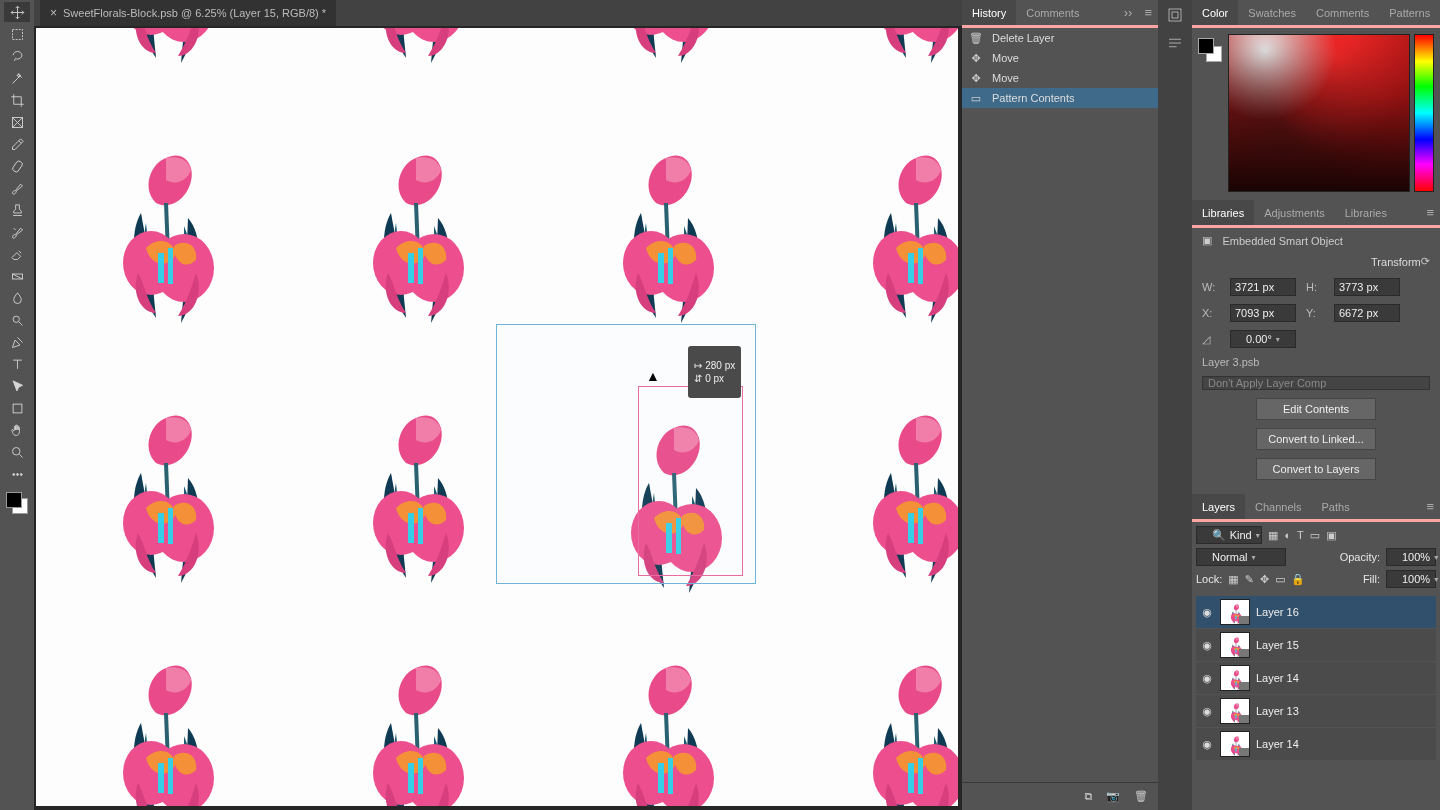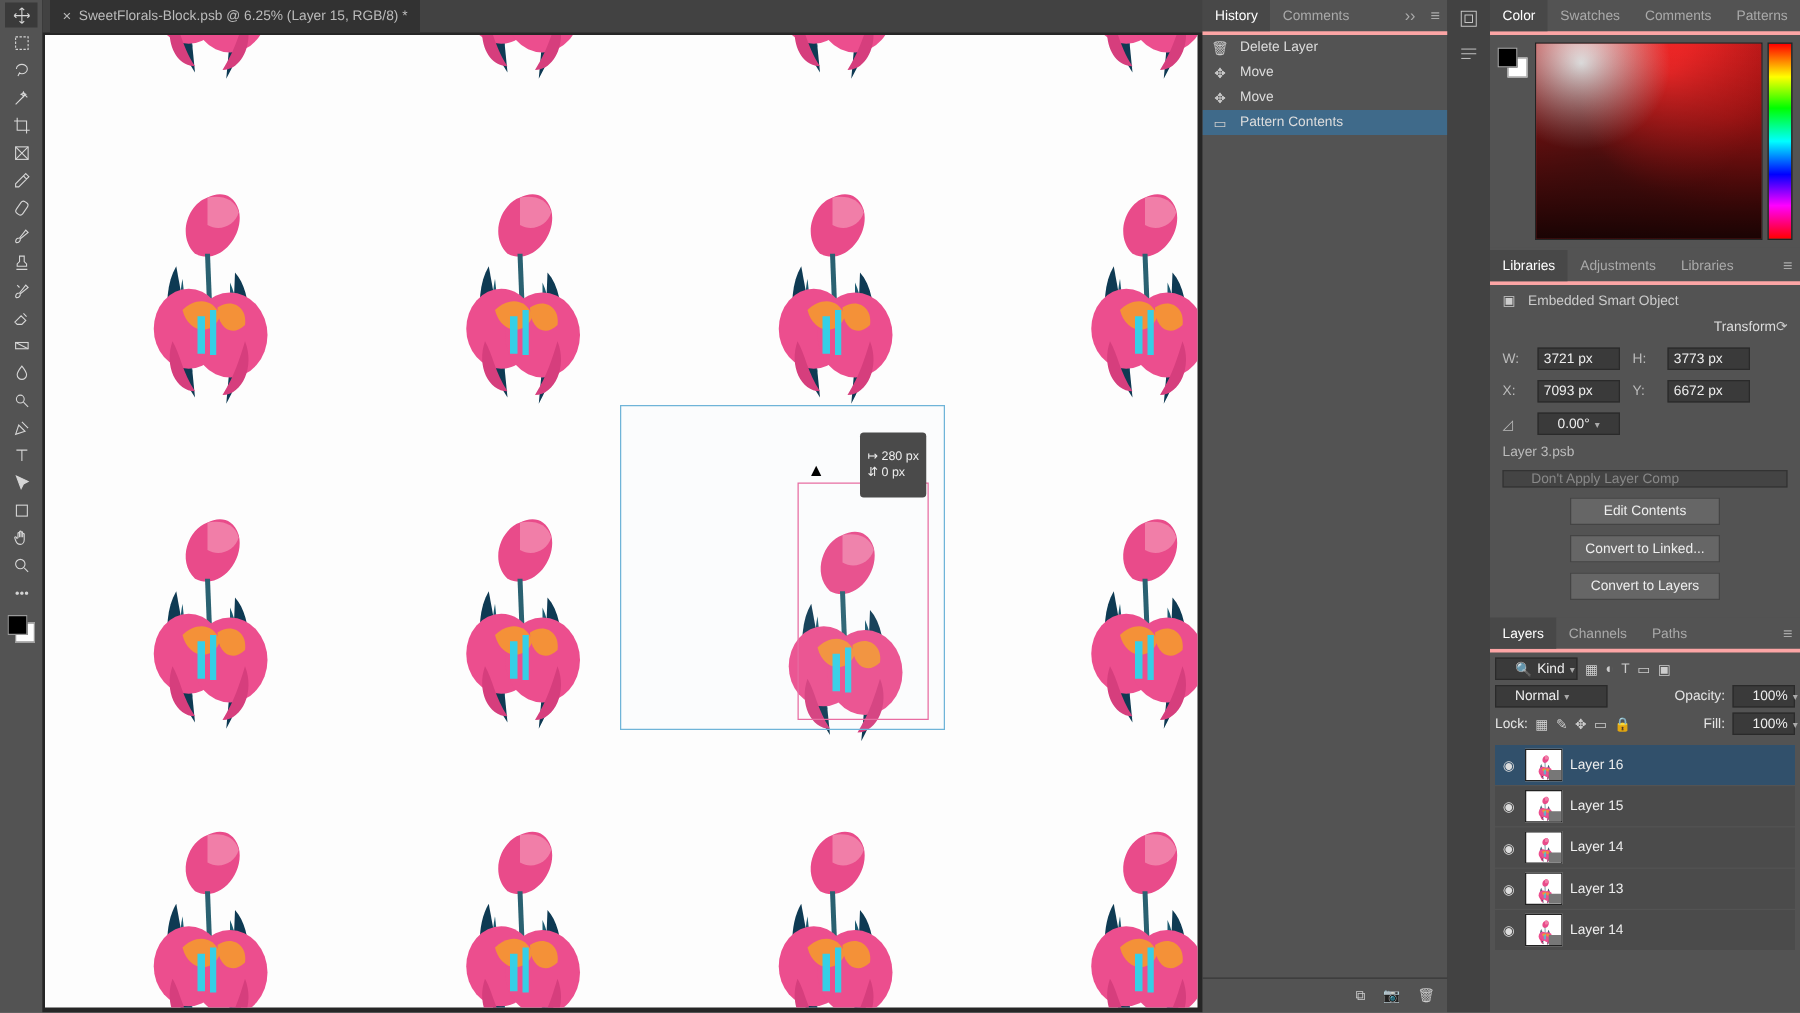--- a/index.html
+++ b/index.html
@@ -74,21 +74,21 @@
   .sel-like { background: #3a3a3a; border: 1px solid #2a2a2a; color: #eee; height: 18px; display: flex; align-items: center; padding: 0 15px; gap: 4px; }
   .chev { font-size: 8px; color: #aaa; }
   .opts-icons { display: flex; gap: 6px; color: #ccc; }
   .llist { display: flex; flex-direction: column; gap: 1px; margin-top: 4px; }
   .layer { display: flex; align-items: center; height: 32px; background: #4b4b4b; padding: 0 4px; gap: 6px; }
   .layer.sel { background: #31506b; }
   .eye { width: 14px; color: #ddd; text-align: center; cursor: pointer; }
   .thumb { width: 30px; height: 26px; background: #fff; border: 1px solid #222; position: relative; overflow: hidden; }
   .thumb .so { position: absolute; bottom: 0; right: 0; width: 10px; height: 8px; background: #777; }
   .lname { color: #eee; }
-  .select-disabled { background: #444; color: #888; border: 1px solid #333; height: 18px; display: flex; align-items: center; padding: 0 22px; flex: 1; }
+  .select-disabled { background: #444; color: #888; border: 1px solid #333; height: 18px; display: flex; align-items: center; padding: 0 5px; flex: 1; }
 </style>
 </head>
 <body>
 
 <div class="app">
 
   <div class="toolbar">
     <div class="tool active">
         <svg viewBox="0 0 24 24">
           <path d="M12 2v20M2 12h20M12 2l-3 3M12 2l3 3M12 22l-3-3M12 22l3-3M2 12l3-3M2 12l3 3M22 12l-3-3M22 12l-3 3"></path>

